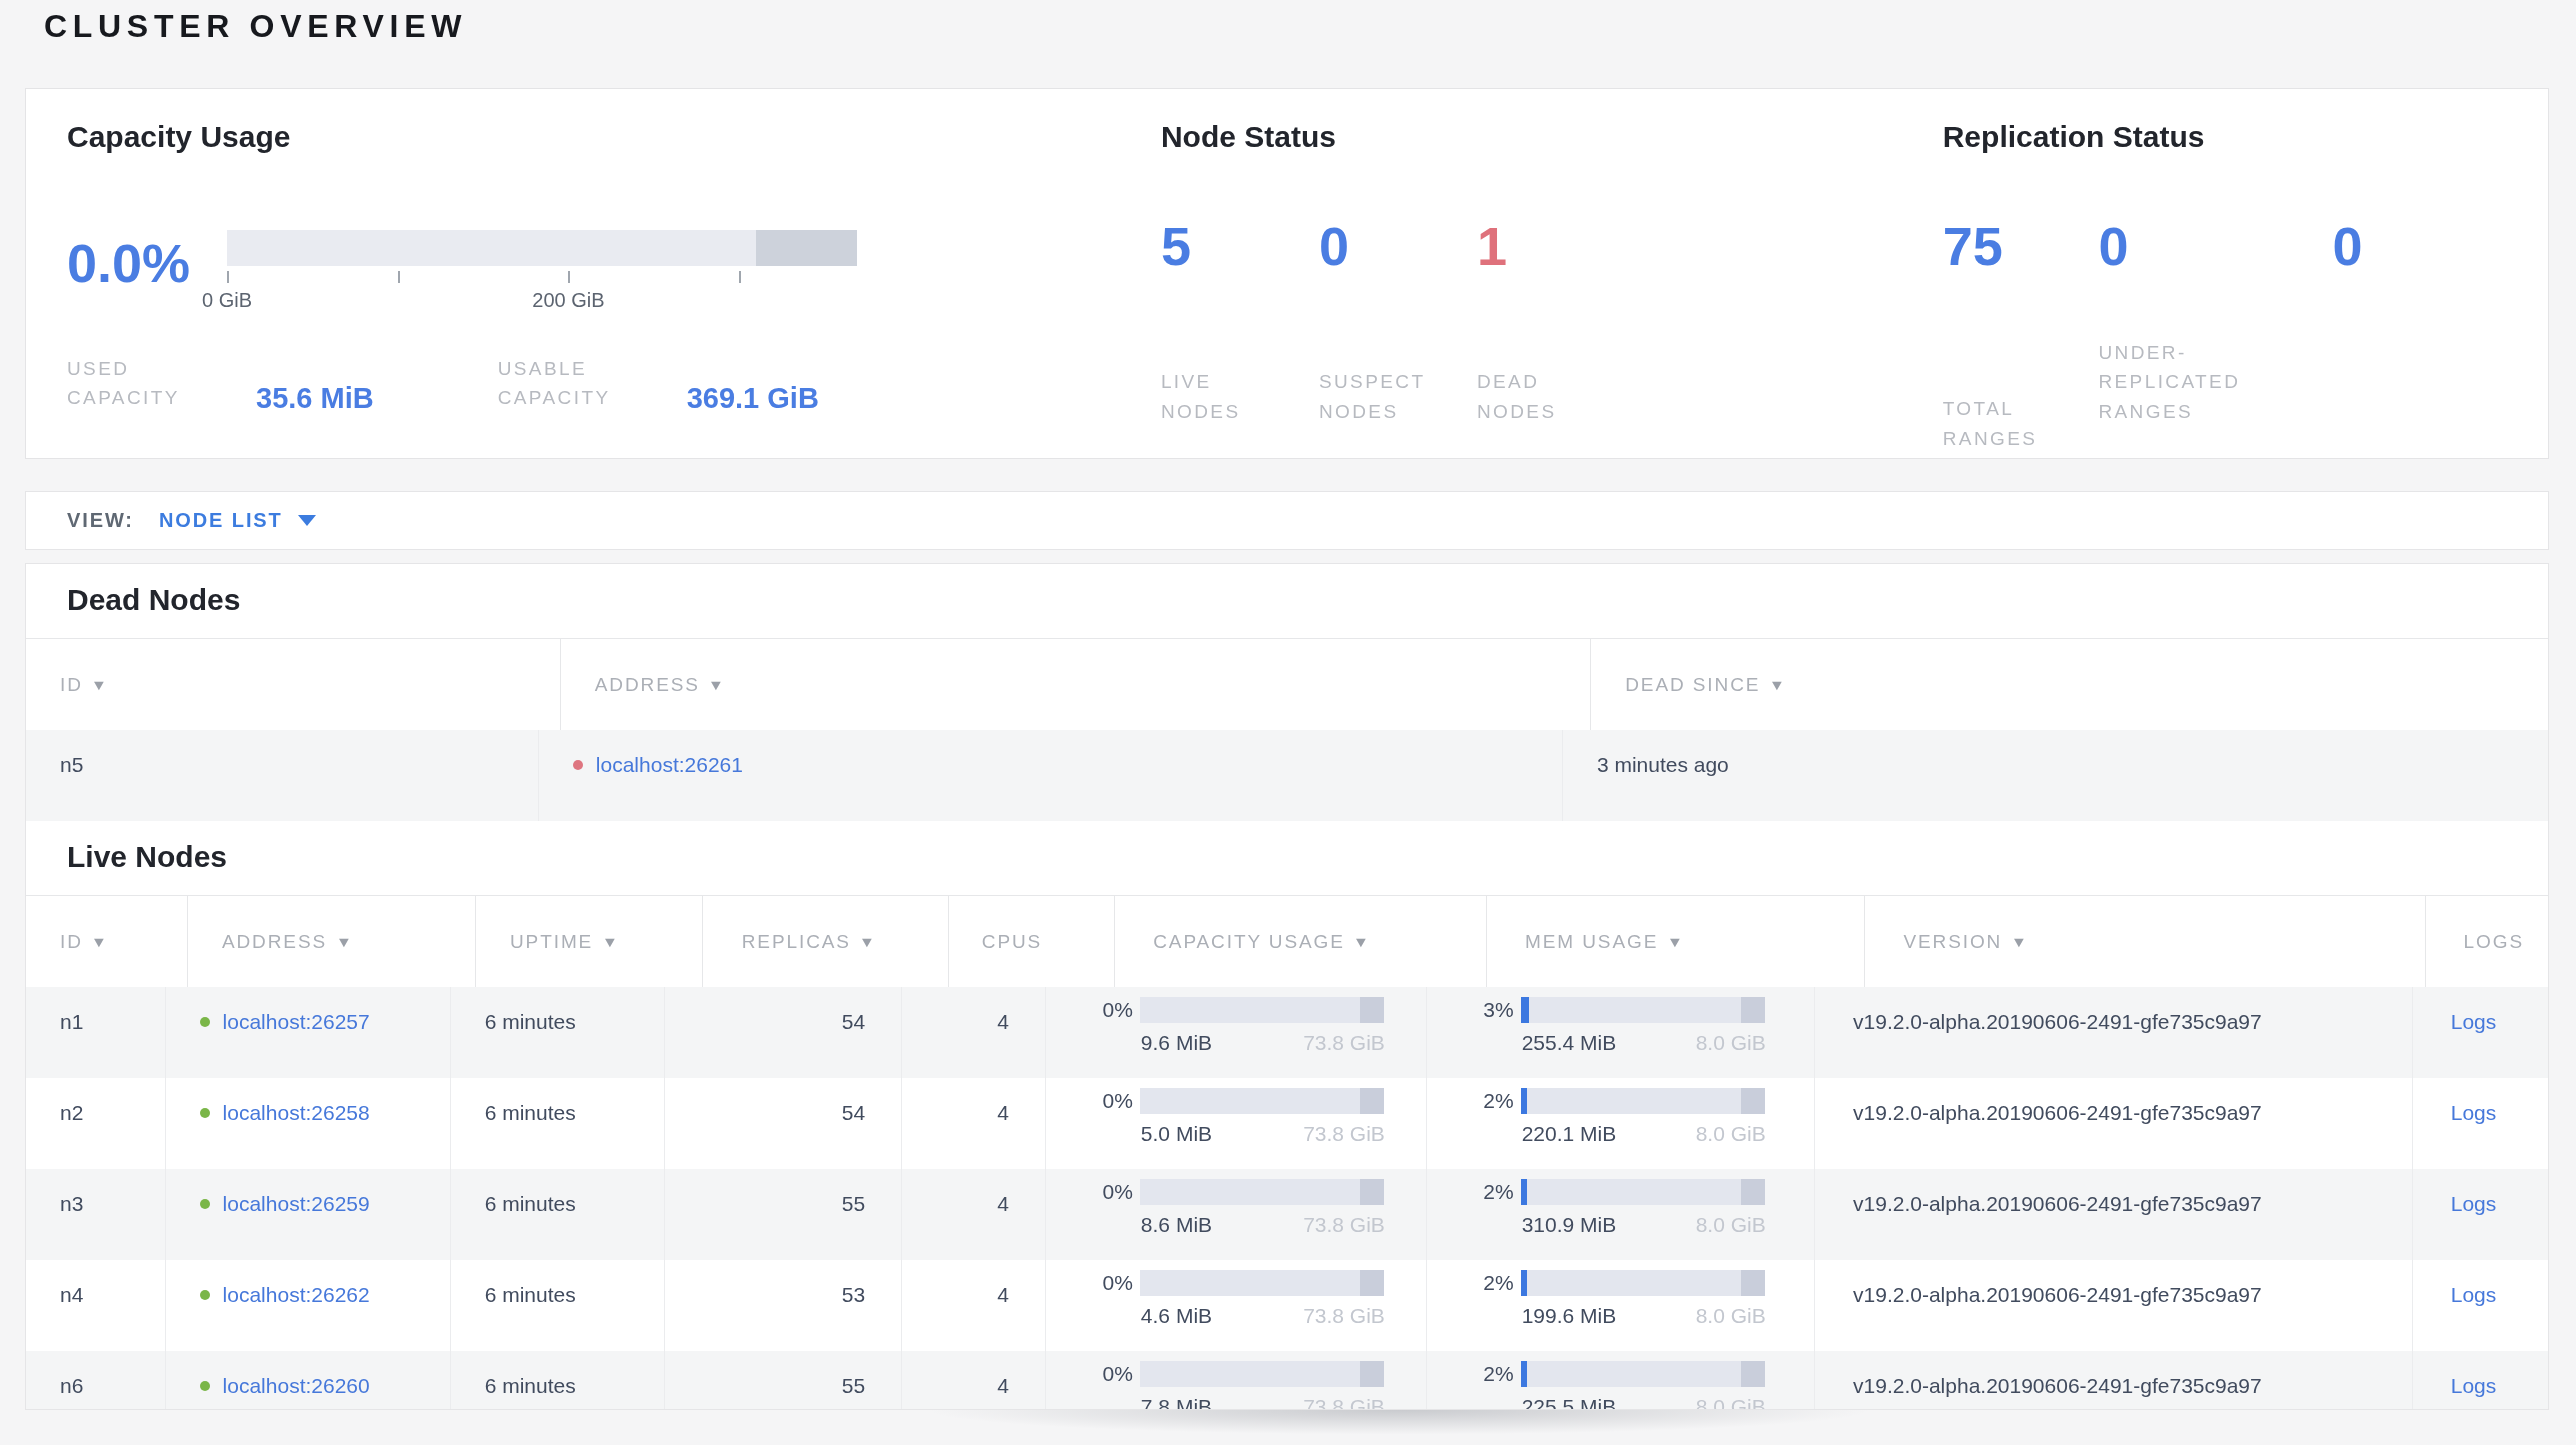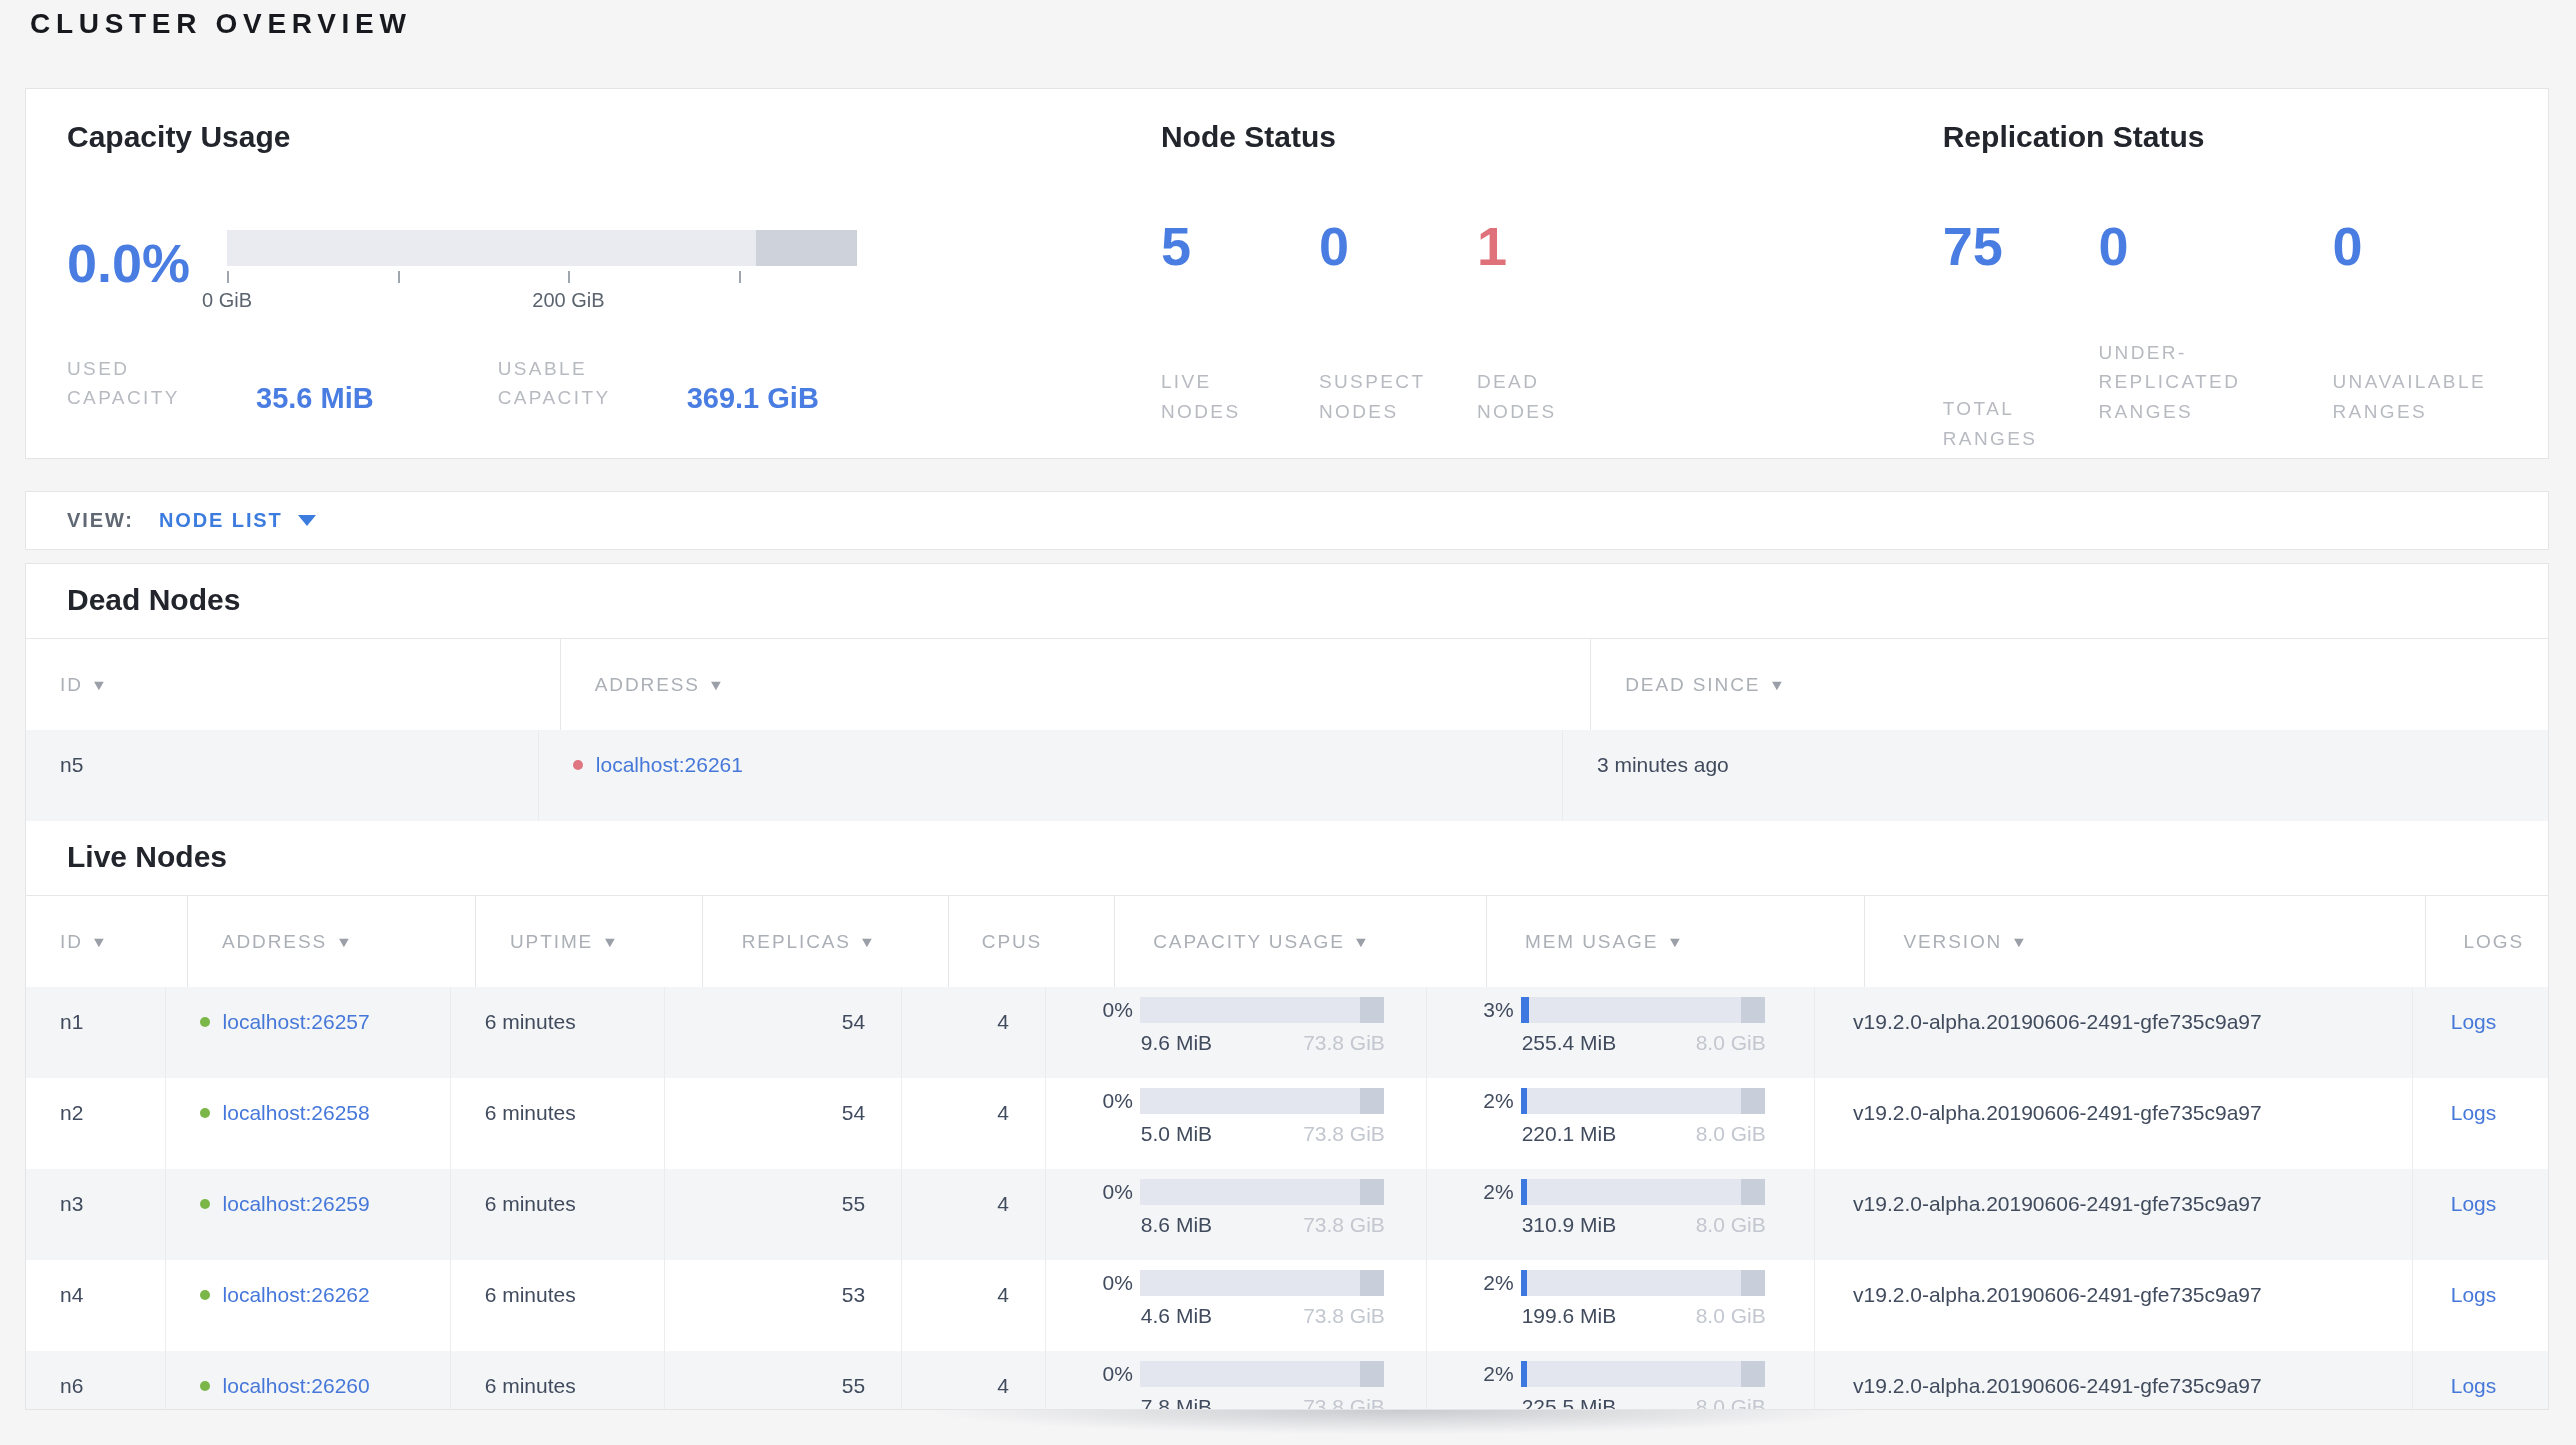--- a/index.html
+++ b/index.html
@@ -1,20 +1,20 @@
 <!DOCTYPE html>
 <html><head>
 <meta charset="utf-8">
 <style>
   html,body{margin:0;padding:0;background:#f5f5f6;}
   .page{position:relative;width:2576px;height:1446px;background:#f5f5f6;overflow:hidden;
         font-family:"Liberation Sans","DejaVu Sans",sans-serif;color:#3f4a5c;}
 
   
-  .page-title{position:absolute;left:30px;top:7.6px;font-size:28px;font-weight:bold;
+  .page-title{position:absolute;left:44px;top:7.6px;font-size:32px;font-weight:bold;
               letter-spacing:5.7px;color:#17191e;}
 
   
   .summary-card{position:absolute;left:25px;top:88px;width:2524px;height:371px;
                 background:#ffffff;border:1px solid #e4e4e6;box-sizing:border-box;display:flex;}
   .section{box-sizing:border-box;padding-top:31px;}
   .section-capacity{width:45%;padding-left:41px;position:relative;}
   .section-nodes{width:31%;}
   .section-replication{width:24%;}
   .section-title{font-size:30px;font-weight:bold;color:#22252c;}
@@ -202,23 +202,20 @@
               <div class="big-num">0</div>
             </div>
           <div class="label-slot">
               <div class="stat-label">UNDER-REPLICATED RANGES</div>
             </div>
         </div>
         <div class="stat-col repl-col-2">
           <div class="num-slot">
               <div class="big-num">0</div>
             </div>
-          <div class="label-slot">
-              <div class="stat-label">UNAVAILABLE RANGES</div>
-            </div>
         </div>
       </div>
     </div>
   </div>
 
   <div class="view-bar">
     <span class="view-label">VIEW:</span>
     <span class="view-selected">
       <span>NODE LIST</span>
       <span class="dropdown-caret"></span>

